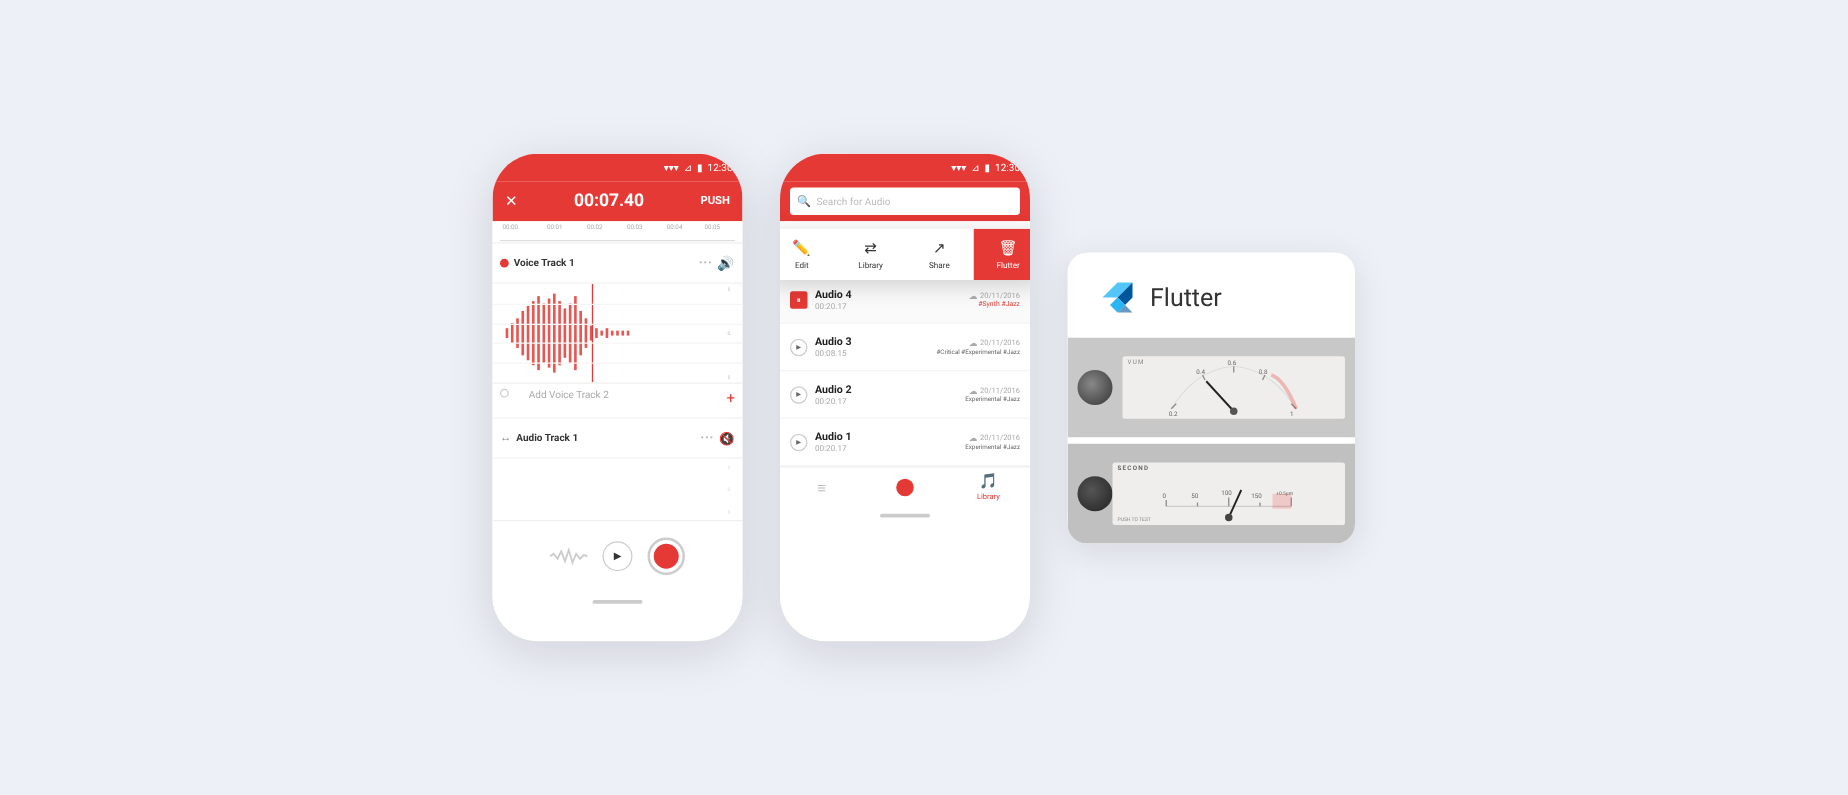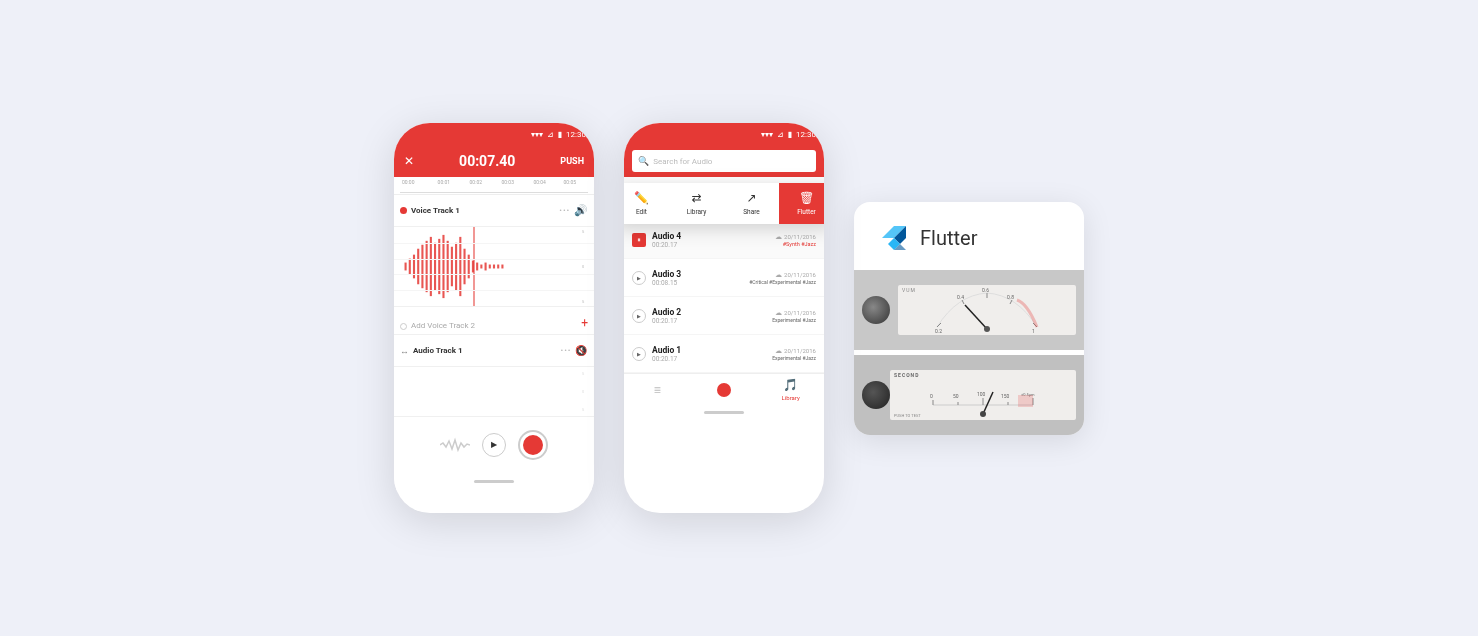--- a/index.html
+++ b/index.html
@@ -132,22 +132,22 @@
       left: 0; right: 0;
       height: 1px;
       background: #f5f5f5;
     }
 
     .p1-add-track {
       background: #fff;
       border-bottom: 1px solid #f0f0f0;
       padding: 4px 6px;
       display: flex;
-      align-items: flex-end;
-      gap: 4px;
+      align-items: flex-start;
+      gap: 16px;
       height: 28px;
     }
     .add-circle {
       width: 7px; height: 7px;
       border-radius: 50%;
       border: 1px solid #ccc;
       flex-shrink: 0;
     }
     .add-label {
       font-size: 8px;

